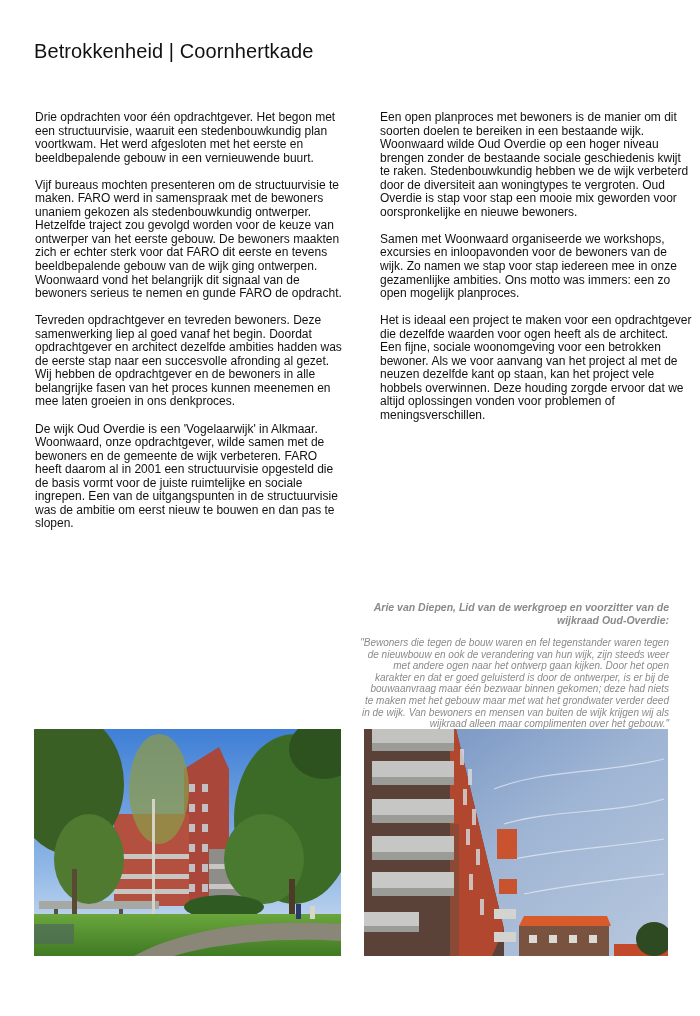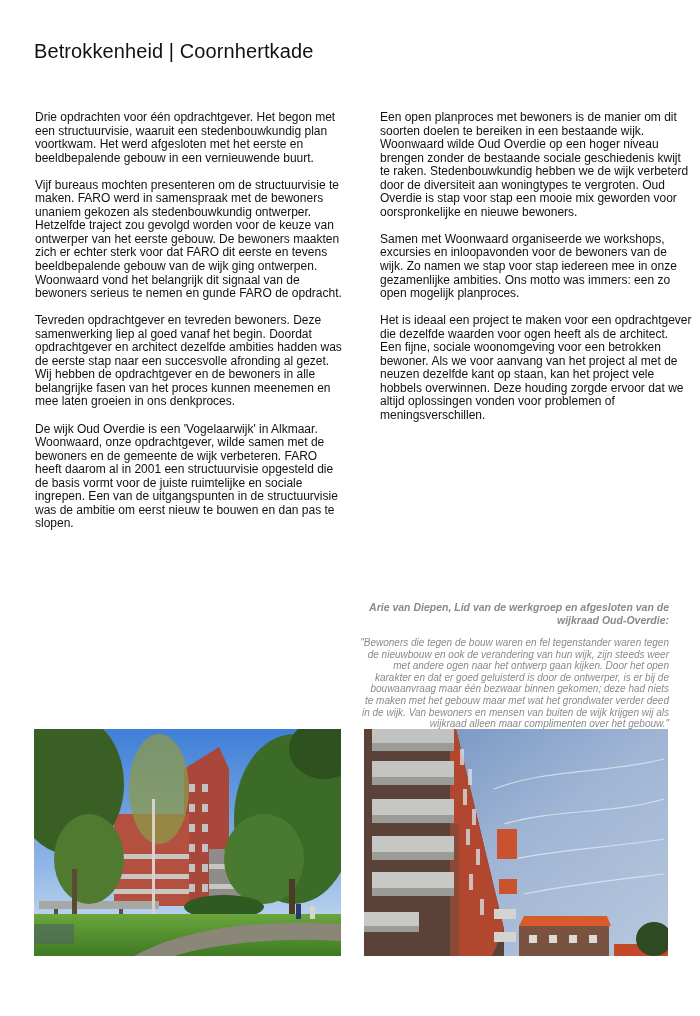--- a/index.html
+++ b/index.html
@@ -45,21 +45,21 @@
   <p>De wijk Oud Overdie is een 'Vogelaarwijk' in Alkmaar. Woonwaard, onze opdrachtgever, wilde samen met de bewoners en de gemeente de wijk verbeteren. FARO heeft daarom al in 2001 een structuurvisie opgesteld die de basis vormt voor de juiste ruimtelijke en sociale ingrepen. Een van de uitgangspunten in de structuurvisie was de ambitie om eerst nieuw te bouwen en dan pas te slopen.</p>
 </div>
 
 <div class="col right">
   <p>Een open planproces met bewoners is de manier om dit soorten doelen te bereiken in een bestaande wijk. Woonwaard wilde Oud Overdie op een hoger niveau brengen zonder de bestaande sociale geschiedenis kwijt te raken. Stedenbouwkundig hebben we de wijk verbeterd door de diversiteit aan woningtypes te vergroten. Oud Overdie is stap voor stap een mooie mix geworden voor oorspronkelijke en nieuwe bewoners.</p>
   <p>Samen met Woonwaard organiseerde we workshops, excursies en inloopavonden voor de bewoners van de wijk. Zo namen we stap voor stap iedereen mee in onze gezamenlijke ambities. Ons motto was immers: een zo open mogelijk planproces.</p>
   <p>Het is ideaal een project te maken voor een opdrachtgever die dezelfde waarden voor ogen heeft als de architect. Een fijne, sociale woonomgeving voor een betrokken bewoner. Als we voor aanvang van het project al met de neuzen dezelfde kant op staan, kan het project vele hobbels overwinnen. Deze houding zorgde ervoor dat we altijd oplossingen vonden voor problemen of meningsverschillen.</p>
 </div>
 
 <div class="quote-block">
-  <p class="quote-author">Arie van Diepen, Lid van de werkgroep en afgesloten van de wijkraad Oud-Overdie:</p>
+  <p class="quote-author">Arie van Diepen, Lid van de werkgroep en voorzitter van de wijkraad Oud-Overdie:</p>
   <p class="quote-text">"Bewoners die tegen de bouw waren en fel tegenstander waren tegen de nieuwbouw en ook de verandering van hun wijk, zijn steeds weer met andere ogen naar het ontwerp gaan kijken. Door het open karakter en dat er goed geluisterd is door de ontwerper, is er bij de bouwaanvraag maar één bezwaar binnen gekomen; deze had niets te maken met het gebouw maar met wat het grondwater verder deed in de wijk. Van bewoners en mensen van buiten de wijk krijgen wij als wijkraad alleen maar complimenten over het gebouw."</p>
 </div>
 
 <div class="photo p1">
   <svg viewBox="0 0 307 227" preserveAspectRatio="none">
     <defs>
       <linearGradient id="sky1" x1="0" y1="0" x2="0" y2="1">
         <stop offset="0" stop-color="#3f7fd6"></stop>
         <stop offset="0.6" stop-color="#8fb6e6"></stop>
         <stop offset="1" stop-color="#d9e6f2"></stop>

